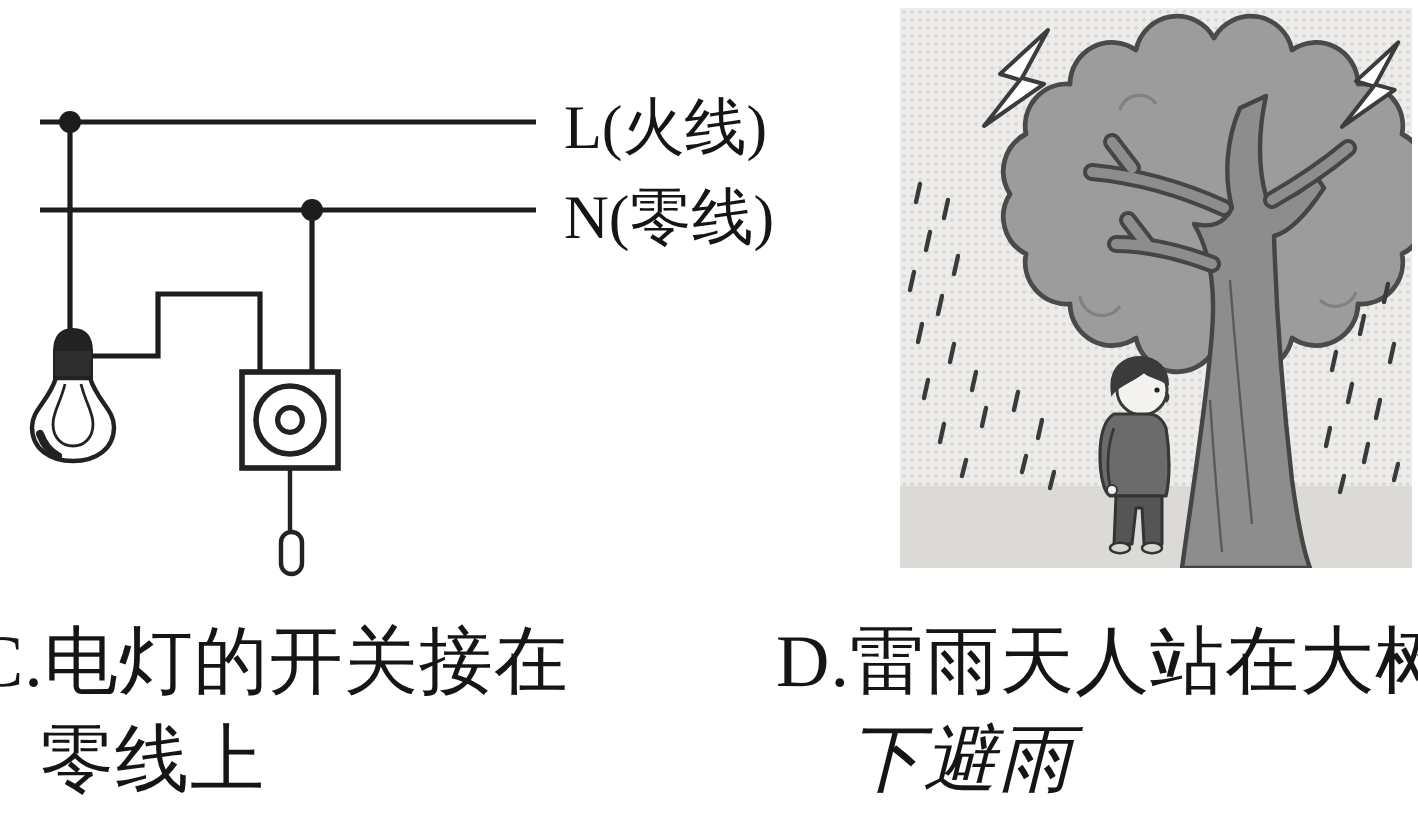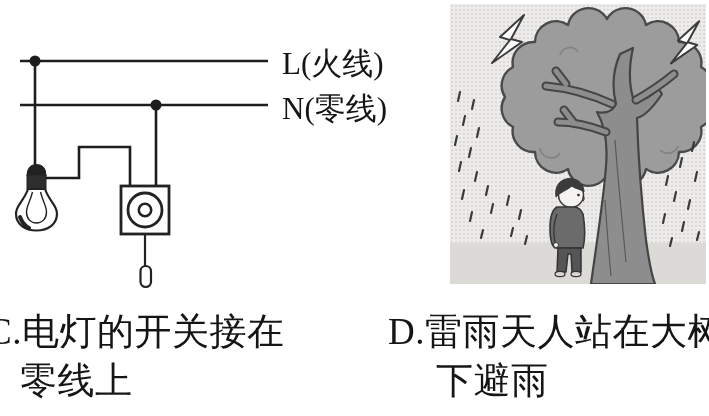--- a/index.html
+++ b/index.html
@@ -24,21 +24,21 @@
     position: absolute;
     font-size: 37px;
     color: #151515;
     white-space: nowrap;
     line-height: 1;
     letter-spacing: 0.5px;
   }
   .opt-c1 { left: -13px; top: 313px; }
   .opt-c2 { left: 20px;  top: 362px; }
   .opt-d1 { left: 388px; top: 313px; }
-  .opt-d2 { left: 436px; top: 362px; }
+  .opt-d2 { left: 424px; top: 362px; font-style: italic; }
   svg text {
     font-family: "Liberation Serif", "DejaVu Serif", serif;
     fill: #151515;
   }
 </style>
 </head>
 <body>
 
 <div class="page">
 

